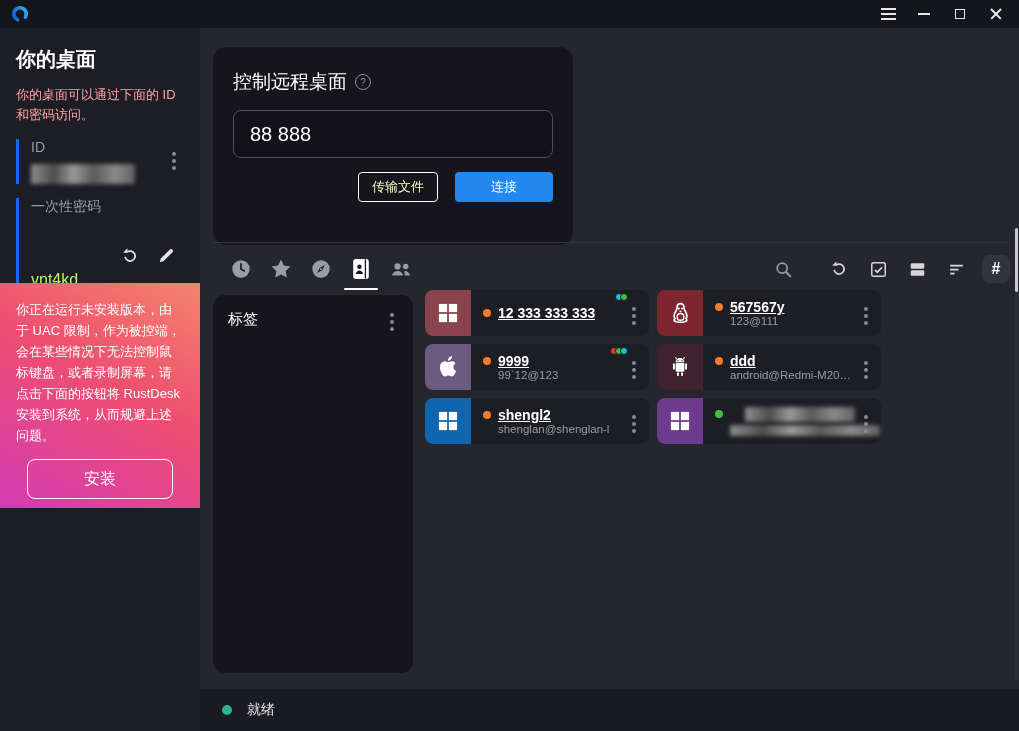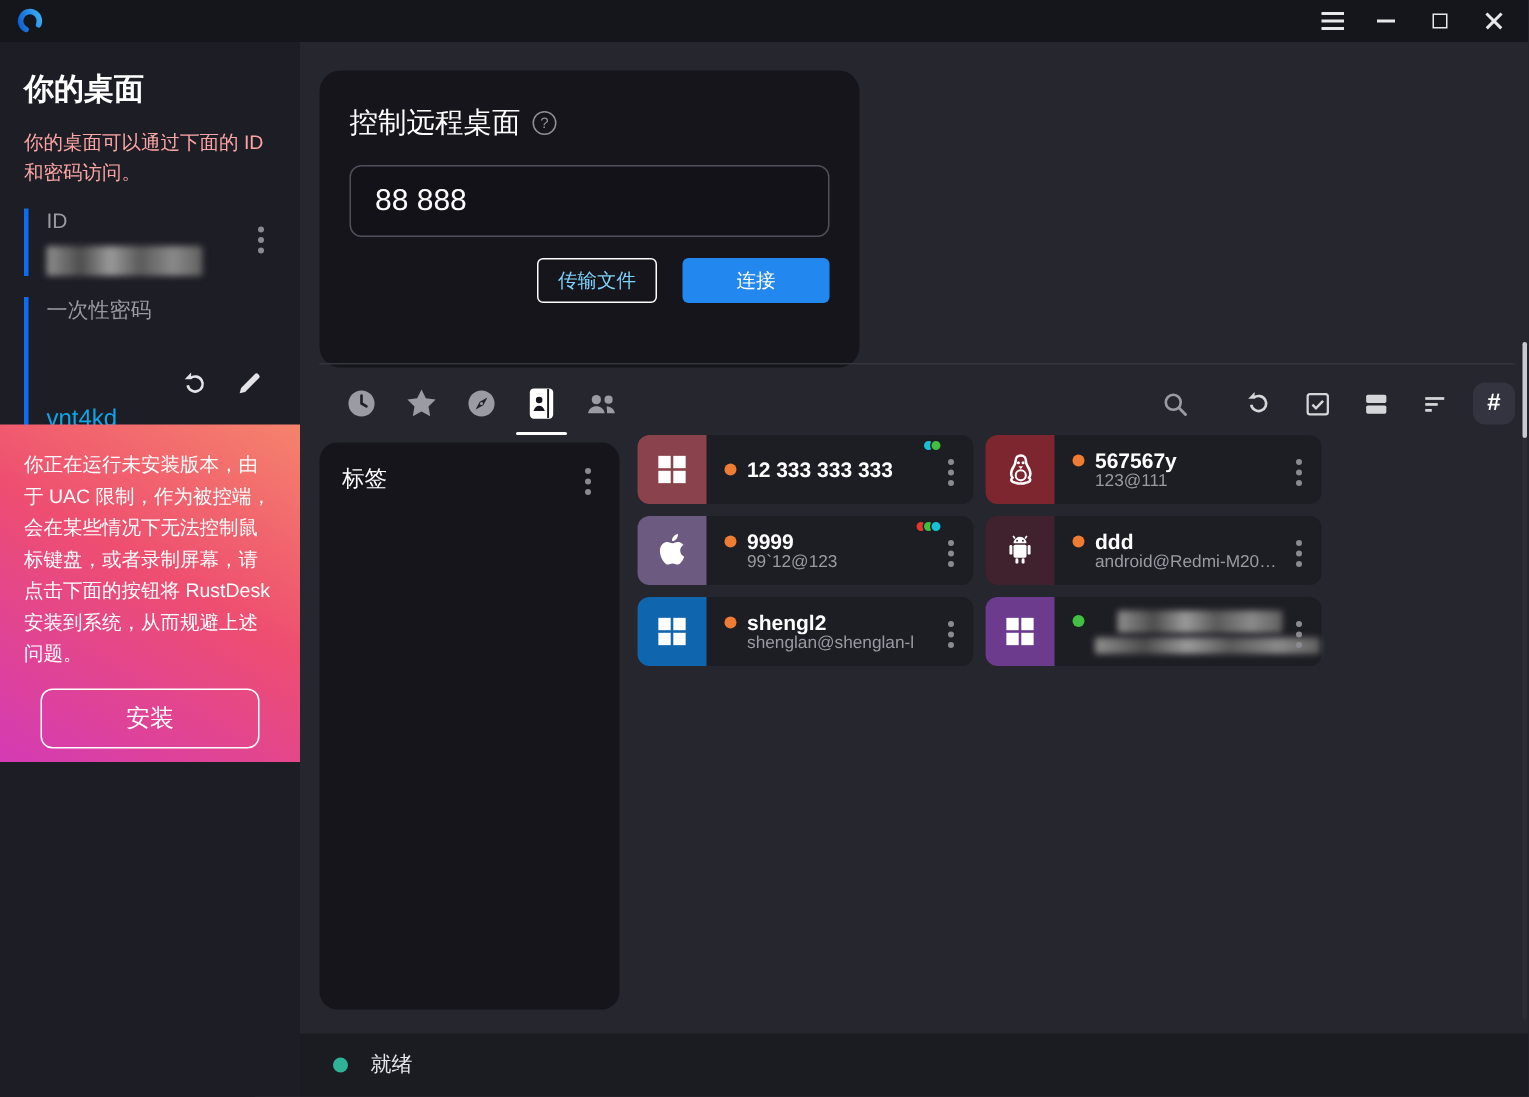--- a/index.html
+++ b/index.html
@@ -33,21 +33,21 @@
   .sb-label { font-size:14px; color:#9a9aa2; }
   .vdots { width:4px; height:4px; border-radius:50%; background:#8a8a92; position:relative; display:inline-block; }
   .vdots::before,.vdots::after { content:""; position:absolute; left:0; width:4px; height:4px;
     border-radius:50%; background:#8a8a92; }
   .vdots::before { top:-7px; } .vdots::after { top:7px; }
   .sb-menu { position:absolute; right:6px; top:8px; cursor:pointer; padding:2px; }
   .redacted { background:linear-gradient(90deg,#8f8f8f,#4d4d4d 22%,#9a9a9a 41%,#5a5a5a 60%,#8a8a8a 81%,#606060);
     filter:blur(2px); border-radius:2px; }
   .sb-id-blur { width:104px; height:20px; margin:9px 0 8px 0; }
   .pw-row { display:flex; align-items:center; margin-top:7px; padding-bottom:4px; }
-  .pw-value { font-size:16px; color:#0ea5e9;margin-top:48px; }
+  .pw-value { font-size:16px; color:#bef264;margin-top:48px; }
   .pw-icons { margin-left:auto; display:flex; gap:17px; padding-right:8px; }
   .pw-icons svg { cursor:pointer; }
   .notice { position:absolute; left:0; right:0; top:255px; height:225px;
     background:linear-gradient(30deg,#d43bb4 0%,#ee4e70 55%,#f5836c 100%);
     padding:16px 16px 0 16px; font-size:13px; line-height:1.62; color:#fff; }
   .install-btn { display:block; margin:13px auto 0; width:146px; height:40px;
     background:transparent; border:1px solid #fff; border-radius:8px;
     color:#fff; font-size:16px; cursor:pointer; font-family:inherit; }
 
   
@@ -57,21 +57,21 @@
     background:#15151b; border-radius:14px; padding:22px 20px; }
   .connect-title-row { display:flex; align-items:center; gap:8px; }
   .connect-title { font-size:19px; color:#fff; }
   .help-circle { width:16px; height:16px; border:1.4px solid #8f8f97; border-radius:50%;
     color:#8f8f97; font-size:10px; display:flex; align-items:center; justify-content:center; cursor:pointer; }
   .connect-input { margin-top:15px; width:100%; height:48px; background:#121218;
     border:1px solid #50505c; border-radius:8px; color:#fff; font-size:20px;
     padding:0 16px; font-family:inherit; outline:none; }
   .btn-row { display:flex; justify-content:flex-end; align-items:center; gap:17px; margin-top:14px; }
   .btn-outline { background:transparent; border:1px solid #fff; border-radius:4px;
-    color:#7dd3fc; font-size:13px; padding:5px 13px; cursor:pointer; font-family:inherit;margin-left:32px; }
+    color:#fef9c3; font-size:13px; padding:5px 13px; cursor:pointer; font-family:inherit;margin-left:32px; }
   .btn-primary { background:#2287ee; border:none; border-radius:4px;
     color:#fff; font-size:13px; padding:6px 36px; cursor:pointer; font-family:inherit; }
 
   .divider { position:absolute; left:13px; right:9px; top:214px; height:1px; background:#35353e; }
 
   .tabbar { position:absolute; left:13px; right:9px; top:218px; height:46px;
     display:flex; align-items:center; }
   .tabs { display:flex; align-items:center; gap:16px; padding-left:16px; }
   .tab { width:24px; height:24px; display:flex; align-items:center; justify-content:center;
     position:relative; cursor:pointer; }
@@ -96,21 +96,21 @@
   .peer-grid { position:absolute; left:225px; top:262px;
     display:grid; grid-template-columns:224px 224px; gap:8px; align-content:start; }
   .peer-card { position:relative; height:46px; display:flex; background:#1d1d24;
     border-radius:8px; cursor:pointer; }
   .peer-icon { width:46px; flex:none; border-radius:8px 0 0 8px;
     display:flex; align-items:center; justify-content:center; }
   .peer-body { flex:1; min-width:0; display:flex; flex-direction:column;
     justify-content:center; padding-left:12px; padding-right:26px; }
   .peer-name-row { display:flex; align-items:center; gap:7px; }
   .status-dot { width:8px; height:8px; border-radius:50%; flex:none; }
-  .peer-name { font-size:14px; font-weight:bold; color:#fff; white-space:nowrap; overflow:hidden; }
+  .peer-name { font-size:14px; font-weight:bold; color:#fff; white-space:nowrap; overflow:hidden;text-decoration:underline; }
   .peer-sub { font-size:11.5px; color:#9a9aa2; margin-left:15px; white-space:nowrap;
     overflow:hidden; text-overflow:ellipsis; }
   .peer-menu { position:absolute; right:10px; top:50%; transform:translateY(-50%);
     padding:3px; cursor:pointer; }
   .tag-dots { position:absolute; top:3px; right:21px; display:flex; }
   .tag-dots span { width:8px; height:8px; border-radius:50%; margin-left:-3px;
     border:1px solid #1d1d24; }
   .name-blur { width:112px; height:15px; margin-left:15px; }
   .sub-blur { width:150px; height:11px; margin:3px 0 0 15px; }
 

